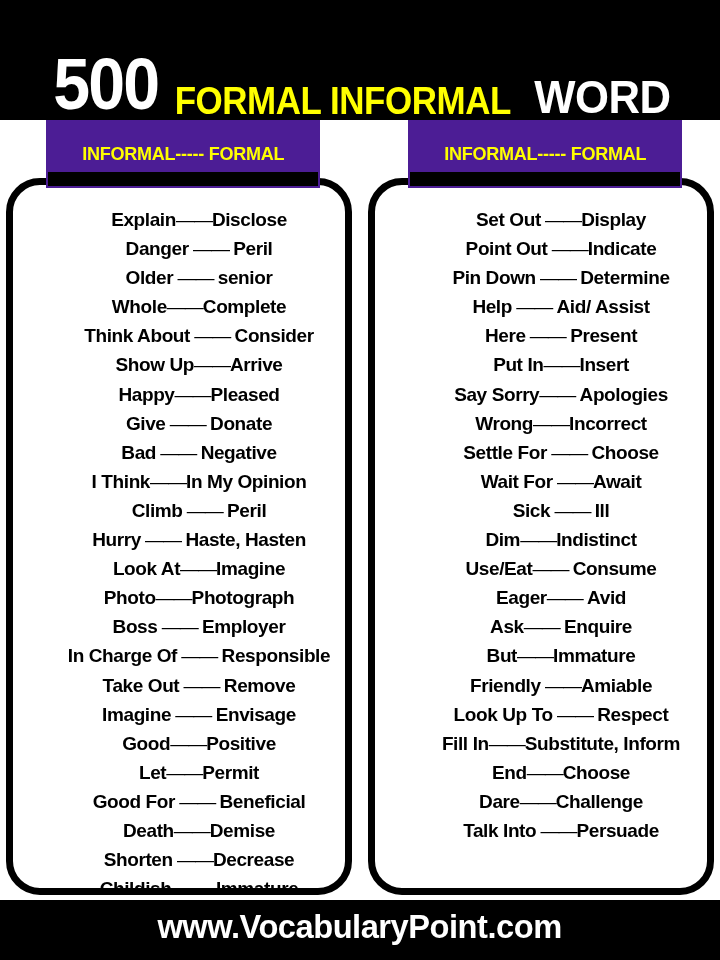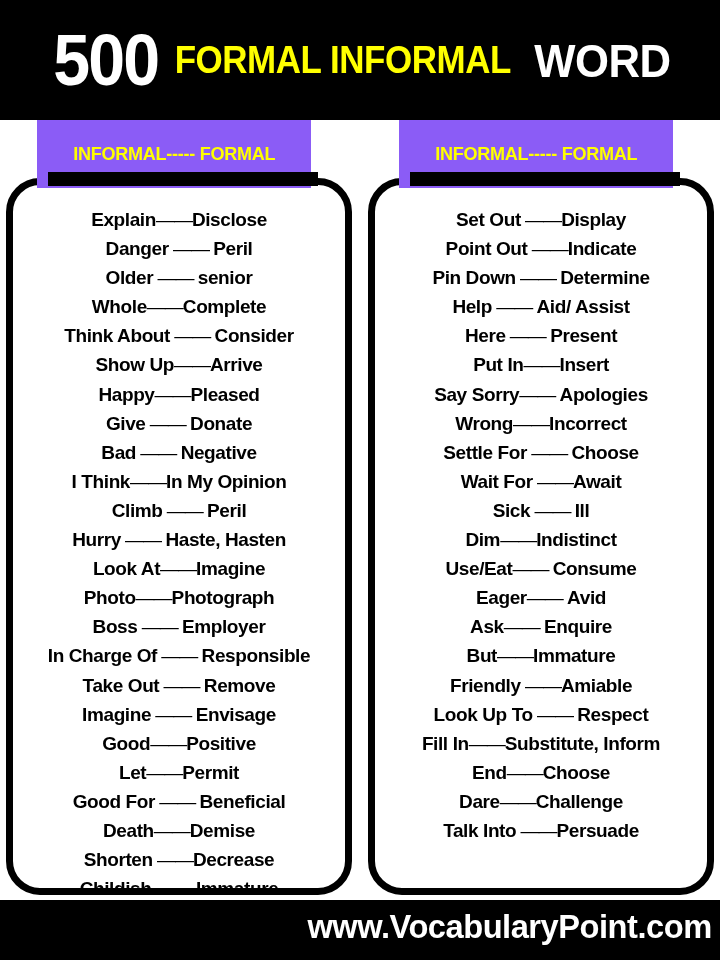--- a/index.html
+++ b/index.html
@@ -23,21 +23,21 @@
 
   
   .title-bar {
     position: absolute;
     left: 0;
     top: 0;
     width: 720px;
     height: 120px;
     background: #000000;
     display: flex;
-    align-items: center;
+    align-items: flex-end;
     justify-content: center;
     white-space: nowrap;
     overflow: hidden;
   }
   .title-500 {
     color: #ffffff;
     font-weight: bold;
     font-size: 72px;
     line-height: 1;
     letter-spacing: -2px;
@@ -77,25 +77,25 @@
     top: 0;
     width: 346px;
     height: 780px;
   }
   .col-left  { left: 6px; }
   .col-right { left: 368px; }
 
   
   .col-head {
     position: absolute;
-    left: 31px;
+    left: 40px;
     top: 0;
     width: 274px;
     height: 68px;
-    background: #8b5cf6;
+    background: #4c1d95;
     display: flex;
     align-items: center;
     justify-content: center;
     z-index: 3;
   }
   .col-head-label {
     color: #ffff00;
     font-weight: bold;
     font-size: 19px;
     letter-spacing: -0.3px;
@@ -126,20 +126,21 @@
     height: 14px;
     background: #000000;
     z-index: 4;
   }
 
   .rows {
     position: absolute;
     left: 0;
     top: 20px;
     width: 100%;
+    padding-left: 20px;
   }
   .row {
     height: 29.1px;
     line-height: 29.1px;
     text-align: center;
     white-space: nowrap;
     font-weight: bold;
     font-size: 19px;
     color: #000000;
     letter-spacing: -0.4px;
@@ -152,21 +153,21 @@
   
   .footer {
     position: absolute;
     left: 0;
     top: 900px;
     width: 720px;
     height: 52px;
     background: #000000;
     display: flex;
     align-items: center;
-    justify-content: flex-end;
+    justify-content: center;
   }
   .footer-text {
     color: #ffffff;
     font-weight: bold;
     font-size: 34px;
     letter-spacing: -0.5px;
     white-space: nowrap;
     transform: scaleX(0.96);
   }
 </style>

